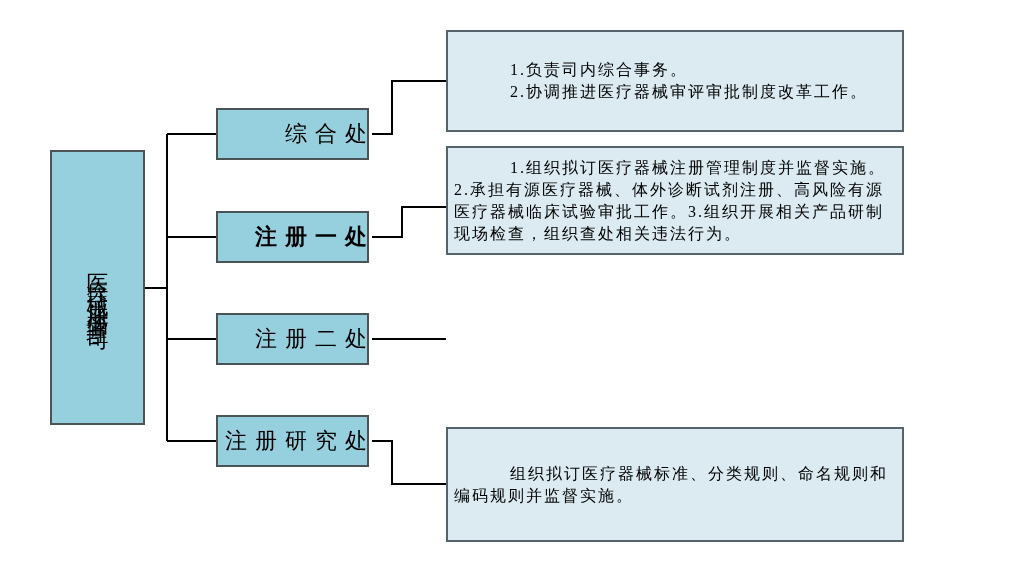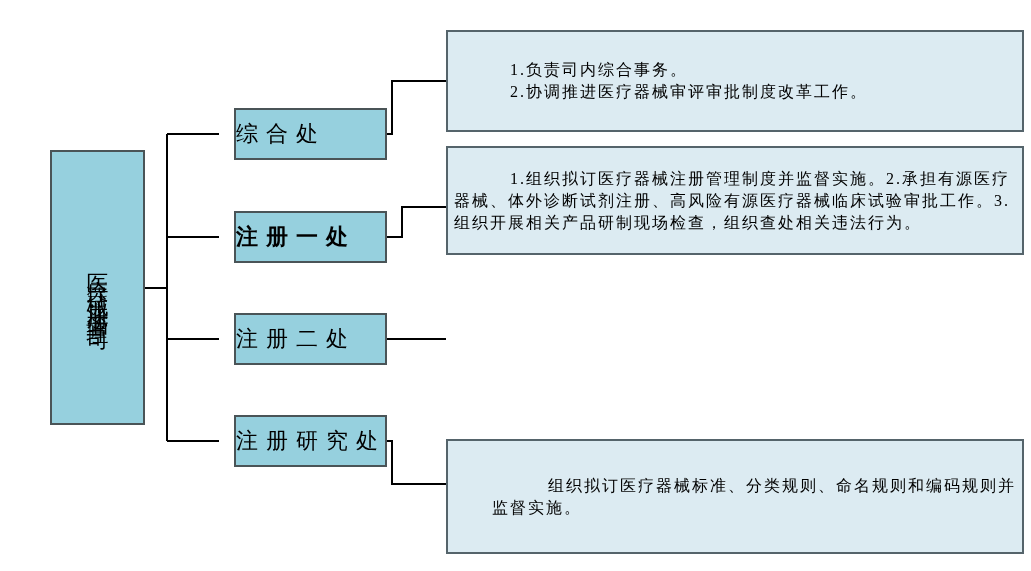--- a/index.html
+++ b/index.html
@@ -44,42 +44,42 @@
   }
   .root-label {
     writing-mode: vertical-rl;
     text-orientation: upright;
     font-size: 22px;
     letter-spacing: 7px;
     line-height: 1;
   }
   .branch-box {
     position: absolute;
-    left: 234px;
+    left: 216px;
     width: 153px; height: 52px;
     background: var(--node-fill);
     border: 2px solid var(--node-border);
     display: flex;
     align-items: center;
-    justify-content: flex-start;
+    justify-content: flex-end;
     white-space: nowrap;
   }
   .branch-label {
     font-size: 22px;
     letter-spacing: 8px;
     margin-right: -8px; 
   }
   .branch-1 { top: 108px; }
   .branch-2 { top: 211px; font-weight: bold; }
   .branch-3 { top: 313px; }
   .branch-4 { top: 415px; }
   .desc-box {
     position: absolute;
     left: 446px;
-    width: 578px;
+    width: 458px;
     background: var(--desc-fill);
     border: 2px solid var(--desc-border);
     display: flex;
     align-items: center;
   }
   .desc-text {
     width: 100%;
     padding: 4px 6px;
     font-size: 16px;
     letter-spacing: 2px;
@@ -91,21 +91,21 @@
     padding-left: 62px;
     white-space: pre-line;
   }
   
   .desc-style-para .desc-text {
     text-indent: 56px;
   }
   .desc-1 { top: 30px;  height: 102px; }
   .desc-2 { top: 146px; height: 109px; }
   .desc-3 { top: 284px; height: 112px; }
-  .desc-4 { top: 439px; height: 115px; padding-left: 38px; }
+  .desc-4 { top: 427px; height: 115px; }
 </style>
 </head>
 <body>
 
 <div class="canvas">
 
   <svg class="connector-layer" viewBox="0 0 1031 571" xmlns="http://www.w3.org/2000/svg">
 
     <polyline points="145,288 167,288"></polyline>
 

